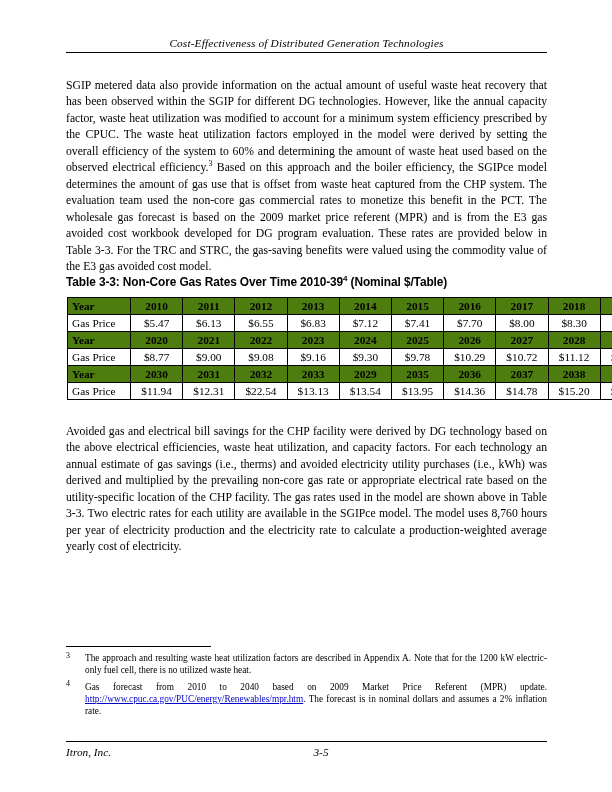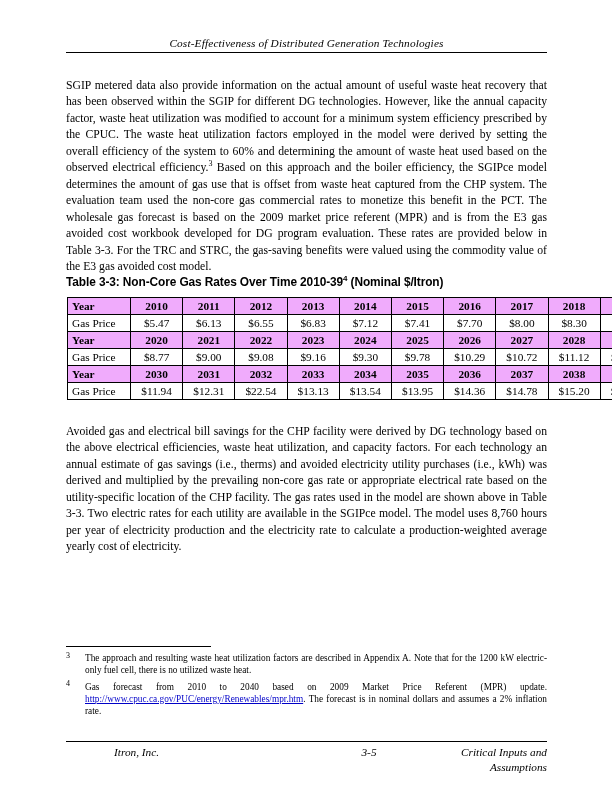--- a/index.html
+++ b/index.html
@@ -102,21 +102,21 @@
     height: 16px;
     padding: 0 2px;
     text-align: center;
     font-size: 11.3px;
     line-height: 15px;
     vertical-align: middle;
     overflow: hidden;
     white-space: nowrap;
   }
   .rates-table tr.hdr td {
-    background: #f0abfc;
+    background: #4d7c0f;
     font-weight: bold;
   }
   .rates-table td.lbl {
     text-align: left;
     padding-left: 4px;
     width: 56px;
   }
   .rates-table tr.hdr td.lbl {
     font-weight: bold;
   }
@@ -168,39 +168,39 @@
     width: 100%;
     margin-bottom: 3px;
   }
   .run-footer-row {
     display: flex;
     align-items: baseline;
     font-style: italic;
     font-size: 11.3px;
     line-height: 15px;
   }
-  .rf-left   { flex: 0 0 200px; text-align: left; margin-left: 48px; }
+  .rf-left   { flex: 0 0 200px; text-align: left; }
   .rf-center { flex: 0 0 110px; text-align: center; }
   .rf-right  { flex: 1 1 auto;  text-align: right; }
 </style>
 </head>
 <body>
 
 <div class="page">
 
   <div class="run-header">
     <div class="run-header-title">Cost-Effectiveness of Distributed Generation Technologies</div>
     <div class="run-header-rule"></div>
   </div>
 
   <div class="body-block" id="para-1">
     <p class="para"><span>SGIP metered data also provide information on the actual amount of useful waste heat recovery that has been observed within the SGIP for different DG technologies.  However, like the annual capacity factor, waste heat utilization was modified to account for a minimum system efficiency prescribed by the CPUC.  The waste heat utilization factors employed in the model were derived by setting the overall efficiency of the system to 60% and determining the amount of waste heat used based on the observed electrical efficiency.</span><sup>3</sup><span>  Based on this approach and the boiler efficiency, the SGIPce model determines the amount of gas use that is offset from waste heat captured from the CHP system.  The evaluation team used the non-core gas commercial rates to monetize this benefit in the PCT.  The wholesale gas forecast is based on the 2009 market price referent (MPR) and is from the E3 gas avoided cost workbook developed for DG program evaluation.  These rates are provided below in Table 3-3.  For the TRC and STRC, the gas-saving benefits were valued using the commodity value of the E3 gas avoided cost model.</span></p>
   </div>
 
-  <div class="table-caption"><span>Table 3-3:  Non-Core Gas Rates Over Time 2010-39</span><sup>4</sup><span> (Nominal $/Itron)</span></div>
+  <div class="table-caption"><span>Table 3-3:  Non-Core Gas Rates Over Time 2010-39</span><sup>4</sup><span> (Nominal $/Table)</span></div>
 
   <table class="rates-table">
     <tbody>
       <tr class="hdr">
         <td class="lbl">Year</td>
         <td class="val">2010</td>
         <td class="val">2011</td>
         <td class="val">2012</td>
         <td class="val">2013</td>
         <td class="val">2014</td>
@@ -250,21 +250,21 @@
         <td class="val">$11.12</td>
         <td class="val">$11.50</td>
       </tr>
 
       <tr class="hdr">
         <td class="lbl">Year</td>
         <td class="val">2030</td>
         <td class="val">2031</td>
         <td class="val">2032</td>
         <td class="val">2033</td>
-        <td class="val">2034</td>
+        <td class="val">2029</td>
         <td class="val">2035</td>
         <td class="val">2036</td>
         <td class="val">2037</td>
         <td class="val">2038</td>
         <td class="val">2039</td>
       </tr>
       <tr>
         <td class="lbl">Gas Price</td>
         <td class="val">$11.94</td>
         <td class="val">$12.31</td>
@@ -295,17 +295,16 @@
     <div class="footnote">
       <span class="fn-num">4</span><span>Gas forecast from 2010 to 2040 based on 2009 Market Price Referent (MPR) update. </span><span class="fn-url">http://www.cpuc.ca.gov/PUC/energy/Renewables/mpr.htm</span><span>.  The forecast is in nominal dollars and assumes a 2% inflation rate.</span>
     </div>
   </div>
 
   <div class="run-footer">
     <div class="run-footer-rule"></div>
     <div class="run-footer-row">
       <div class="rf-left">Itron, Inc.</div>
       <div class="rf-center">3-5</div>
-      <div class="rf-right">Critical Inputs and Assumptions</div>
     </div>
   </div>
 
 </div>
 
 </body></html>

